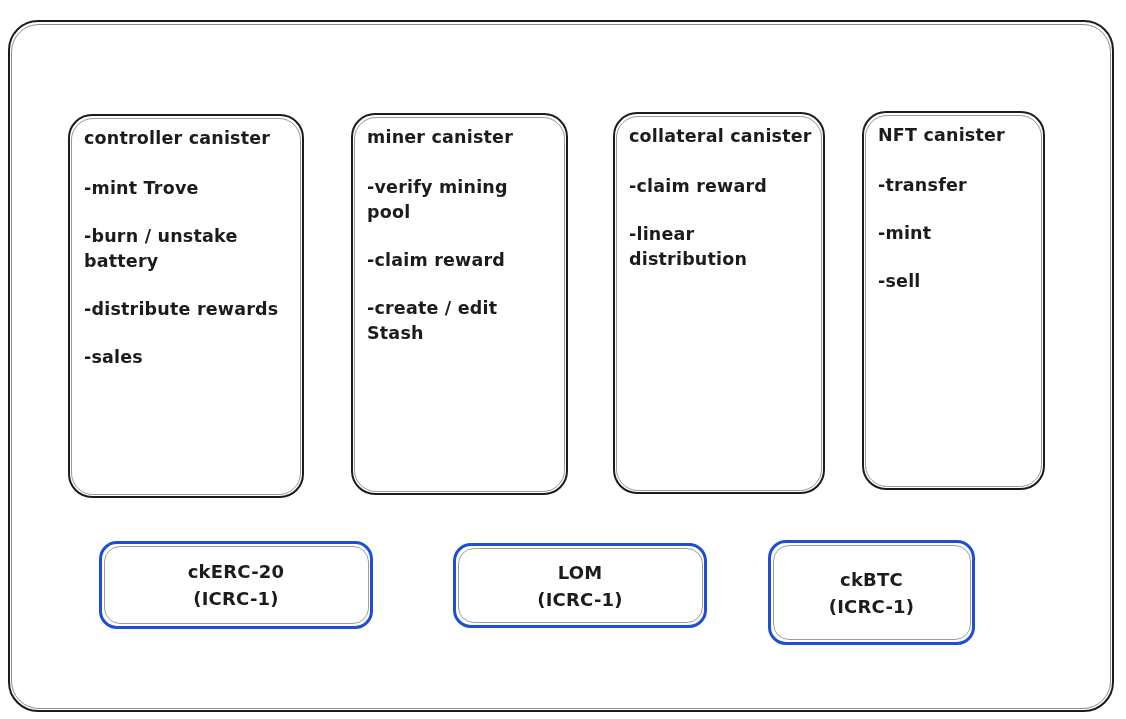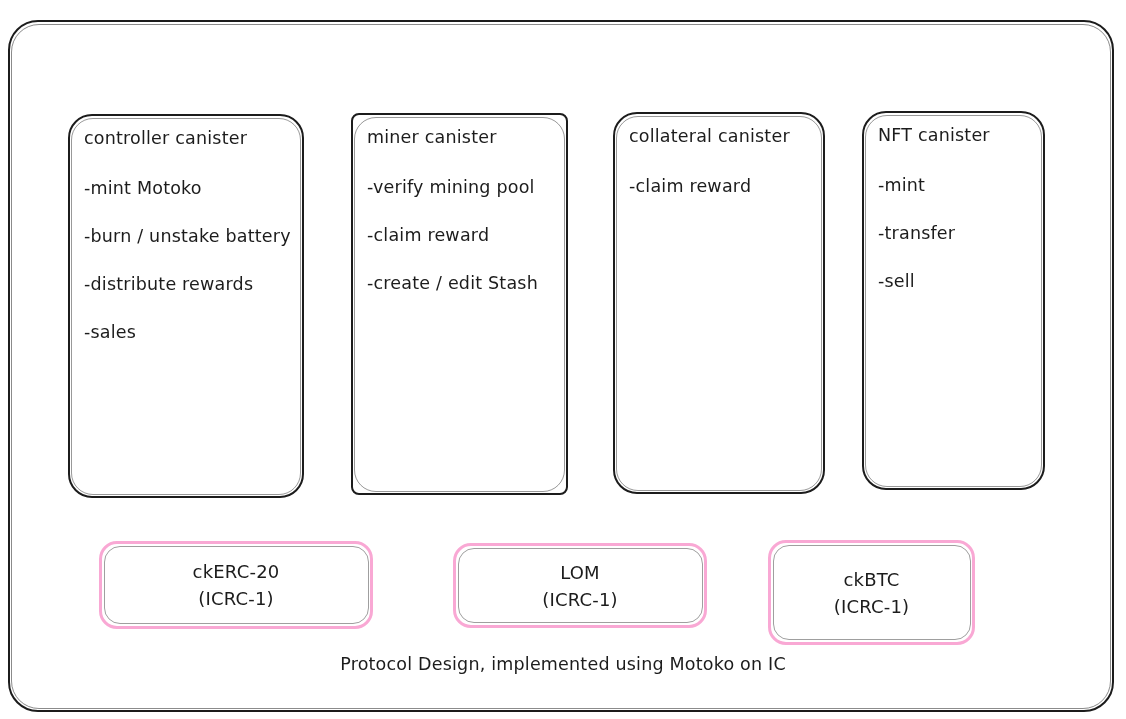--- a/index.html
+++ b/index.html
@@ -64,21 +64,21 @@
     bottom: 1px;
     border: 1px solid #343434;
     border-radius: 22px;
     opacity: .5;
     pointer-events: none;
   }
 
   .token-box {
     position: absolute;
     box-sizing: border-box;
-    border: 3px solid #f9a8d4;
+    border: 3px solid #1d4ed8;
     border-radius: 18px;
     background: #ffffff;
     display: flex;
     flex-direction: column;
     align-items: center;
     justify-content: center;
   }
   .token-box::after {
     content: "";
     position: absolute;
@@ -88,21 +88,21 @@
     bottom: 2.5px;
     border: 1.2px solid #2a2a2a;
     border-radius: 16px;
     opacity: .45;
     pointer-events: none;
   }
 
   
   .hand {
     font-family: "DejaVu Sans", sans-serif;
-    font-weight: 400;
+    font-weight: 700;
     letter-spacing: .2px;
     color: #1c1c1c;
     -webkit-font-smoothing: antialiased;
   }
 
   .card-inner {
     position: absolute;
     left: 14px;
     right: 10px;
     top: 10px;
@@ -142,62 +142,62 @@
 </head>
 <body>
 
 <div id="canvas">
 
   <div class="sketch-frame"></div>
 
   <div class="card" style="left:68px; top:114px; width:236px; height:384px;">
     <div class="card-inner">
       <div class="hand card-title">controller canister</div>
-      <div class="hand card-item">-mint Motoko</div>
+      <div class="hand card-item">-mint Trove</div>
       <div class="hand card-item">-burn / unstake battery</div>
       <div class="hand card-item">-distribute rewards</div>
       <div class="hand card-item">-sales</div>
     </div>
   </div>
 
-  <div class="card" style="left:351px; top:113px; width:217px; height:382px;border-radius:8px;">
+  <div class="card" style="left:351px; top:113px; width:217px; height:382px;">
     <div class="card-inner">
       <div class="hand card-title">miner canister</div>
       <div class="hand card-item">-verify mining pool</div>
       <div class="hand card-item">-claim reward</div>
       <div class="hand card-item">-create / edit Stash</div>
     </div>
   </div>
 
   <div class="card" style="left:613px; top:112px; width:212px; height:382px;">
     <div class="card-inner">
       <div class="hand card-title">collateral canister</div>
       <div class="hand card-item">-claim reward</div>
+      <div class="hand card-item">-linear distribution</div>
     </div>
   </div>
 
   <div class="card" style="left:862px; top:111px; width:183px; height:379px;">
     <div class="card-inner">
       <div class="hand card-title">NFT canister</div>
+      <div class="hand card-item">-transfer</div>
       <div class="hand card-item">-mint</div>
-      <div class="hand card-item">-transfer</div>
       <div class="hand card-item">-sell</div>
     </div>
   </div>
 
   <div class="token-box" style="left:99px; top:541px; width:274px; height:88px;">
     <div class="hand token-line">ckERC-20</div>
     <div class="hand token-line">(ICRC-1)</div>
   </div>
 
   <div class="token-box" style="left:453px; top:543px; width:254px; height:85px;">
     <div class="hand token-line">LOM</div>
     <div class="hand token-line">(ICRC-1)</div>
   </div>
 
   <div class="token-box" style="left:768px; top:540px; width:207px; height:105px;">
     <div class="hand token-line">ckBTC</div>
     <div class="hand token-line">(ICRC-1)</div>
   </div>
 
-  <div class="hand caption">Protocol Design, implemented using Motoko on IC</div>
 
 </div>
 
 </body></html>

